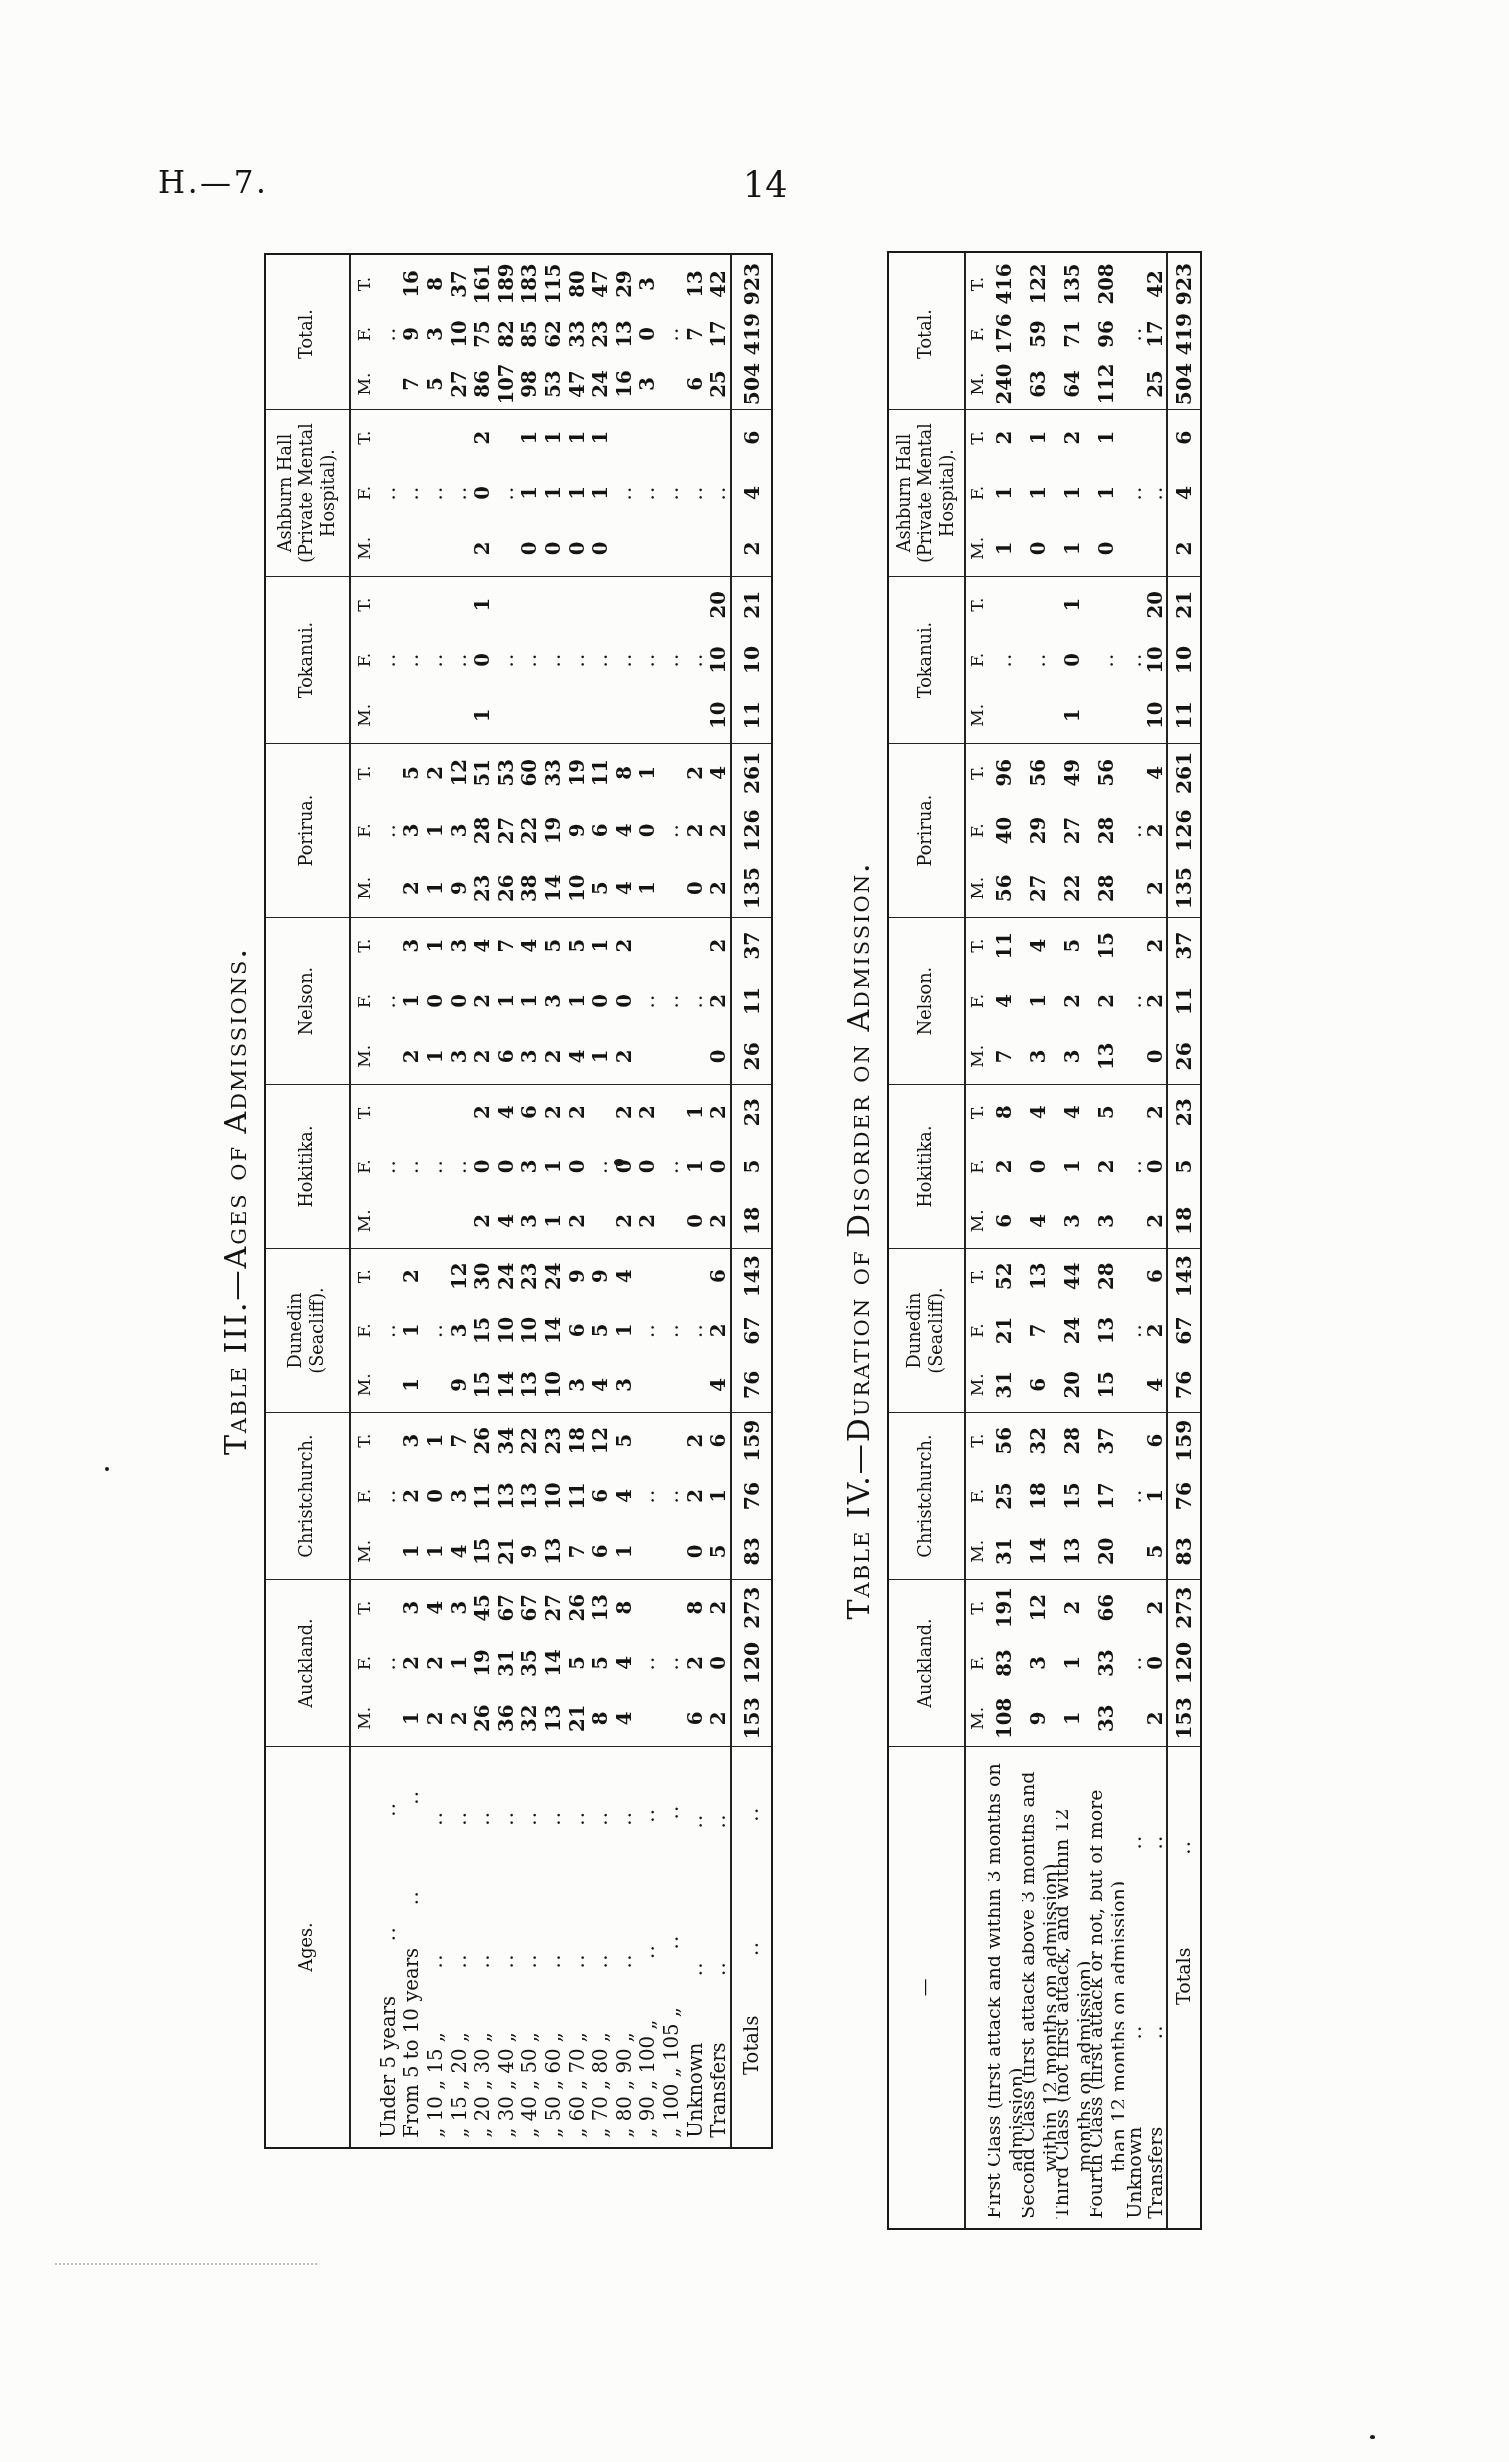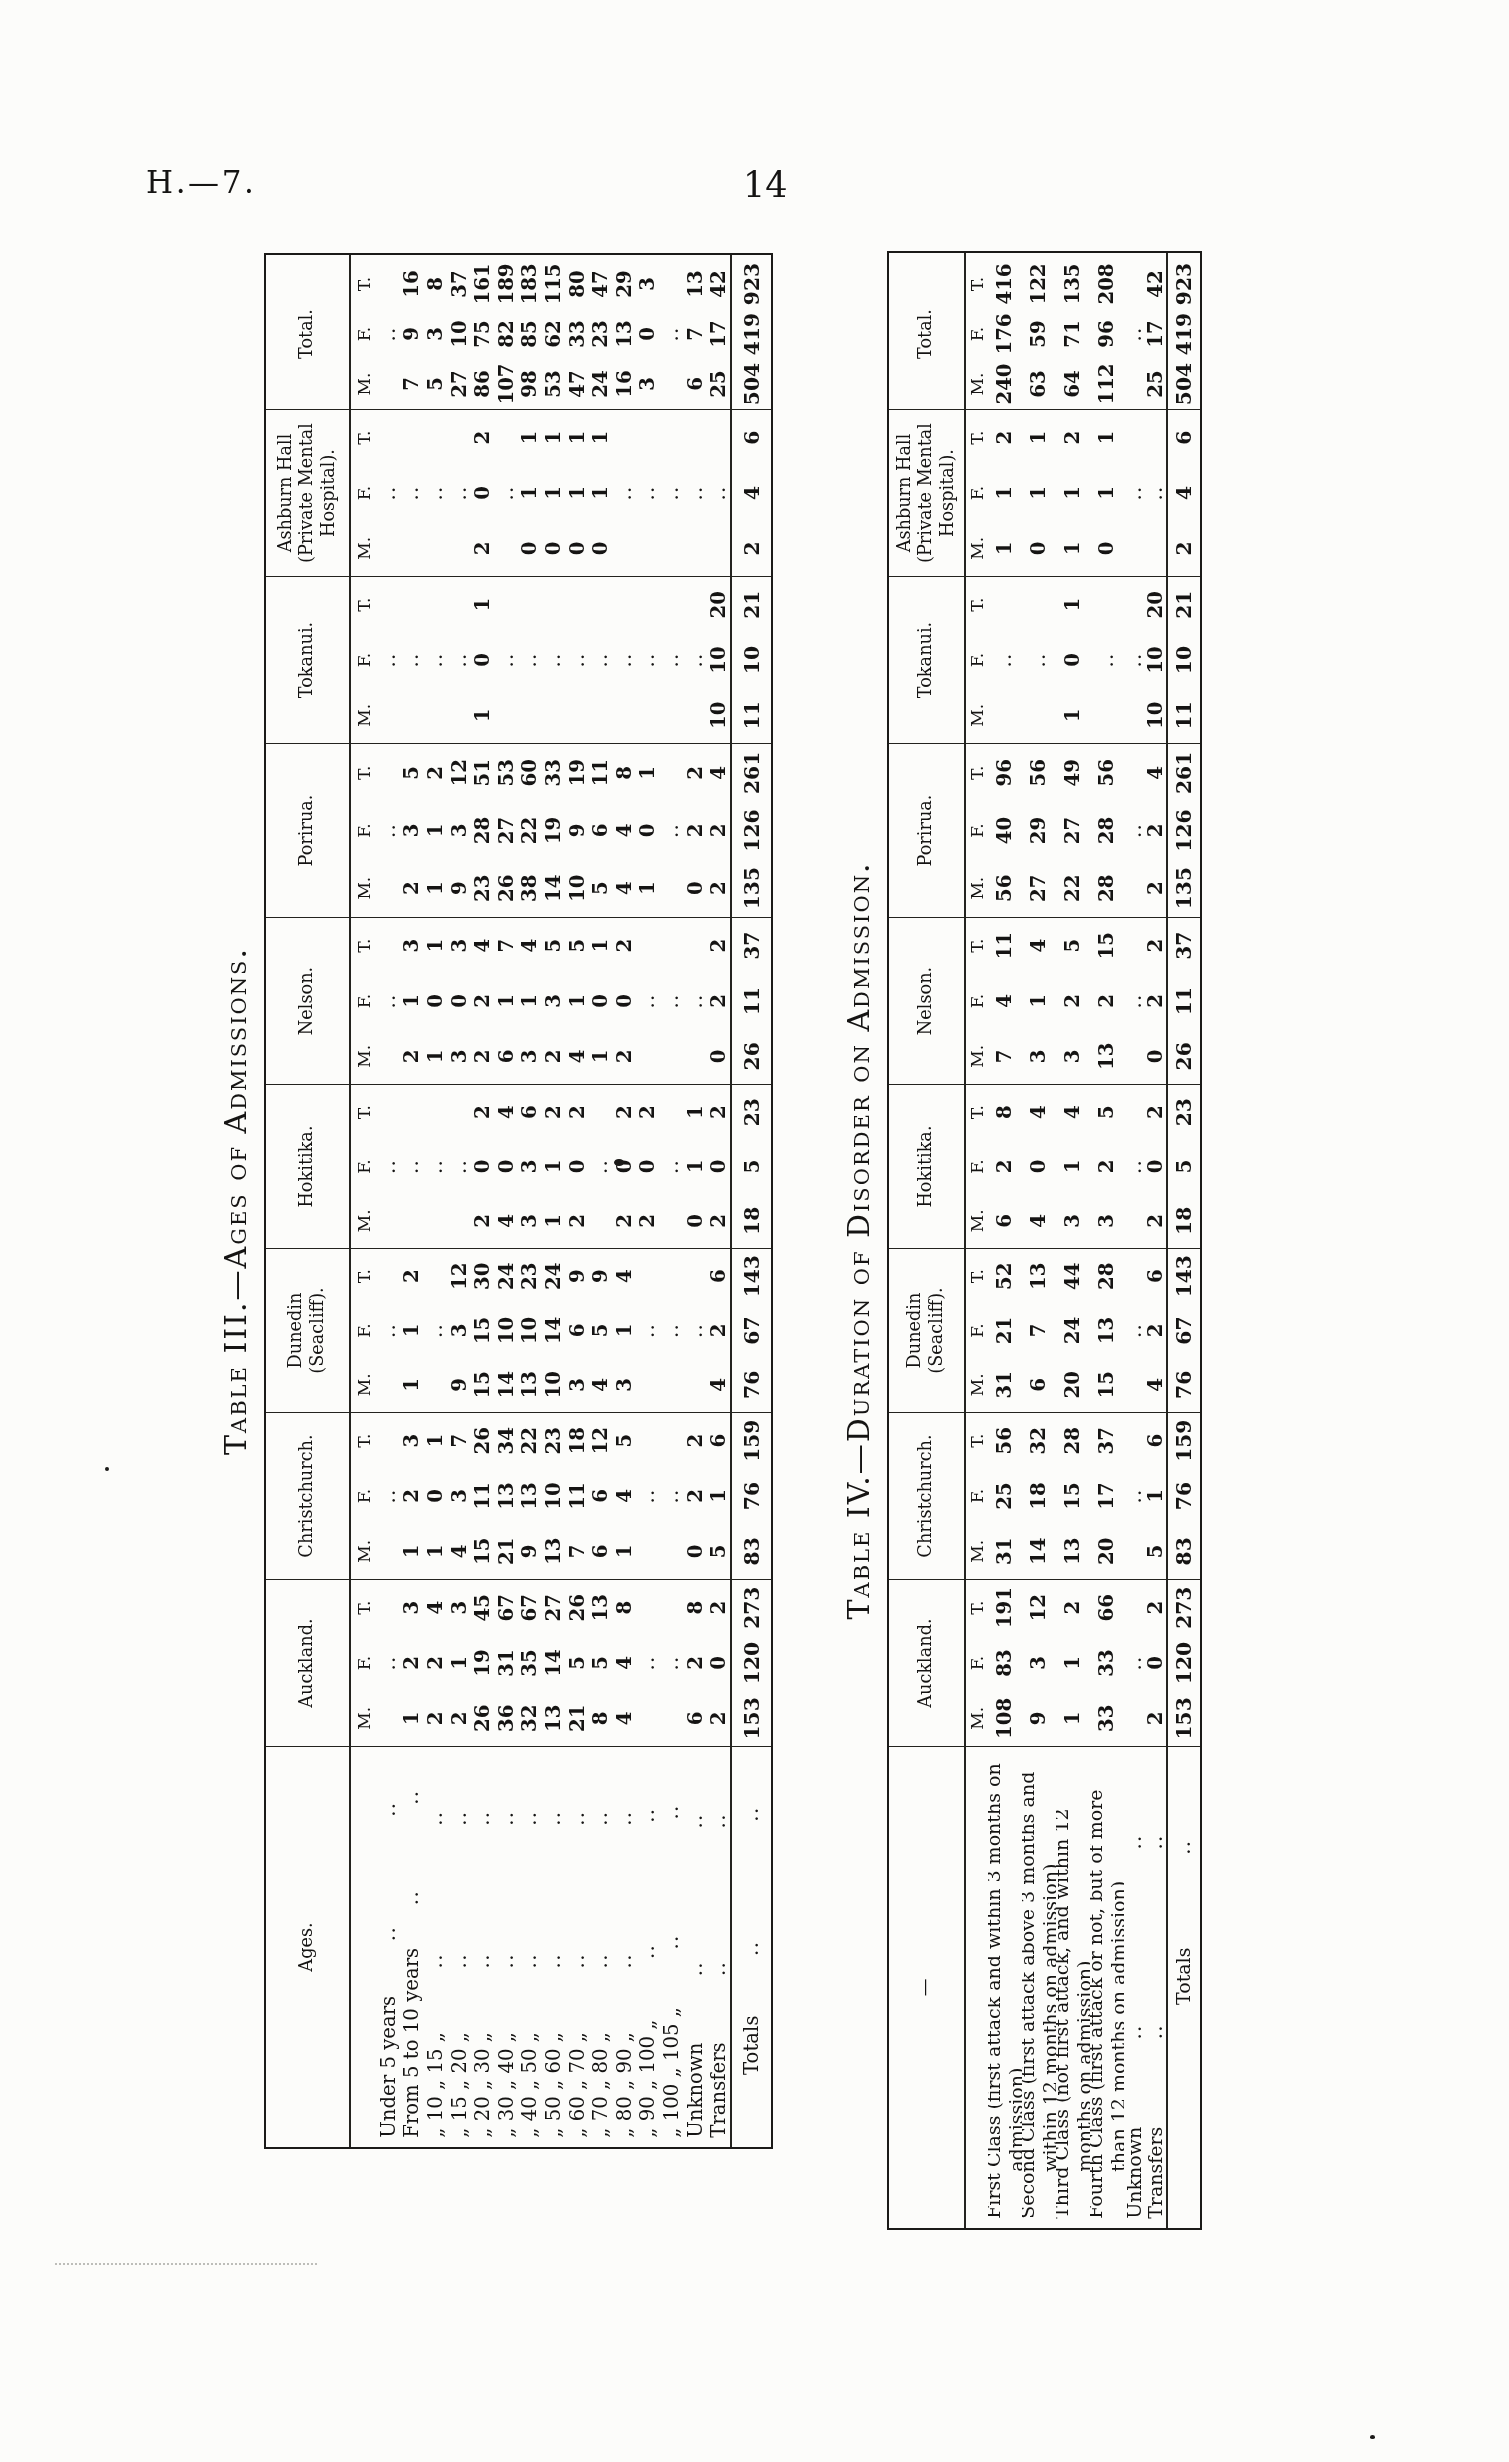--- a/index.html
+++ b/index.html
@@ -2,21 +2,21 @@
 <html style="font-size:10.5px"><head>
 <meta charset="utf-8">
 <style>
   * { margin:0; padding:0; box-sizing:border-box; }
   html,body { background:#e8e8e6; }
   body { width:1510px; height:2462px; position:relative; overflow:hidden;
          font-family:"DejaVu Serif","Liberation Serif",serif; color:#151413; }
   .page { position:absolute; left:0; top:0; width:1510px; height:2462px; background:#fcfcfa; }
 
   
-  .doc-ref  { position:absolute; left:146px; top:164px; font-size:31px; letter-spacing:2.6px; font-weight:400; }
+  .doc-ref  { position:absolute; left:158px; top:164px; font-size:31px; letter-spacing:2.6px; font-weight:400; }
   .page-num { position:absolute; left:743px; top:165px; font-size:35px; }
 
   
   .rotblock { position:absolute; transform:rotate(-90deg); transform-origin:0 0; }
   .rb3 { left:218px;  top:2149px; width:1896px; height:570px; }
   .rb4 { left:841px; top:2230px; width:1979px; height:367px; }
 
   .ttitle { text-align:center; font-variant:small-caps; font-size:30px; letter-spacing:2px;
             margin-bottom:10.5px; white-space:nowrap; }
 

